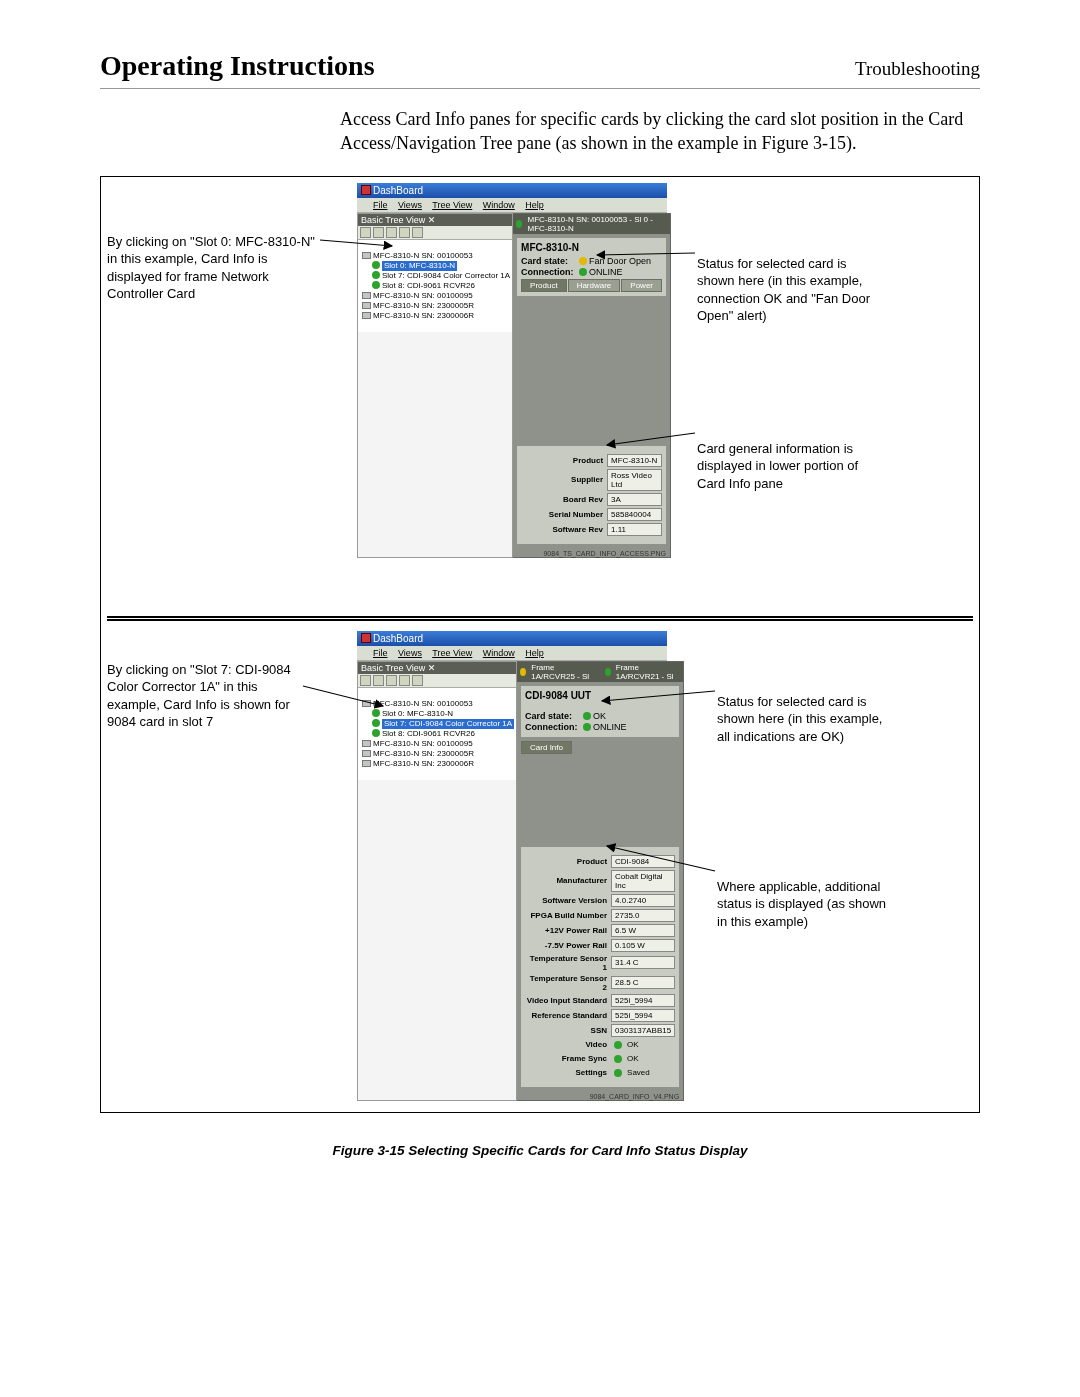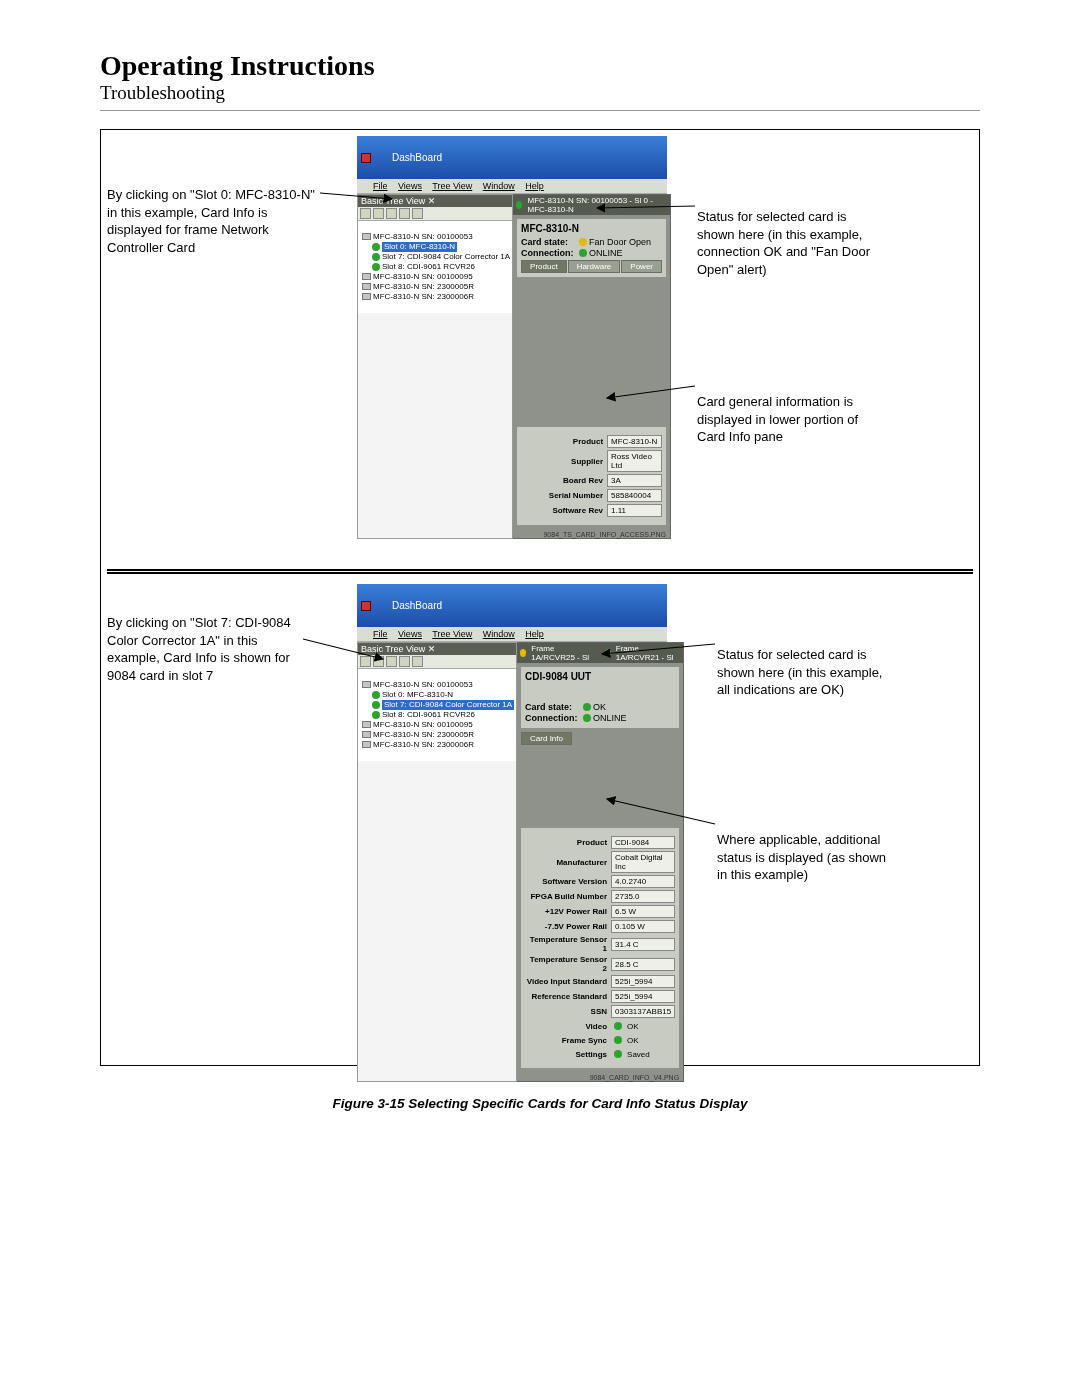--- a/index.html
+++ b/index.html
@@ -1,29 +1,29 @@
 <!DOCTYPE html>
 <html><head>
 <meta charset="utf-8">
 <style>
   * { margin:0; padding:0; box-sizing:border-box; }
   body { font-family: "Times New Roman", serif; background:#fff; width:1080px; }
   .page { width:1080px; padding:50px 100px 30px 100px; position:relative; }
-  .hdr { display:flex; justify-content:space-between; align-items:baseline; border-bottom:1px solid #999; padding-bottom:6px; margin-bottom:18px;flex-direction:column;}
+  .hdr { display:flex; justify-content:space-between; align-items:baseline; border-bottom:1px solid #999; padding-bottom:6px; margin-bottom:18px;}
   .hdr-left { font-size:28px; font-weight:bold; }
   .hdr-right { font-size:19px; }
   .intro { font-size:18px; line-height:1.35; margin-left:240px; margin-bottom:20px; }
   .outline { border:1.5px solid #000; padding:6px; }
   .panel { position:relative; height:430px; }
   .sep { border-top:2px solid #000; border-bottom:2px solid #000; height:5px; margin:3px 0 10px 0;}
   .callout { position:absolute; font-family: Arial, sans-serif; font-size:13px; line-height:1.35; color:#000; }
   .callout.right { text-align:left;margin-top:32px; }
   
   .dash { position:absolute; font-family: Tahoma, Arial, sans-serif; font-size:9px; color:#000; }
-  .title-bar { background:linear-gradient(#3a7ed8,#1b4ea8); color:#fff; padding:16px 4px; font-size:10px; display:flex; align-items:center; gap:21px;}
+  .title-bar { background:linear-gradient(#3a7ed8,#1b4ea8); color:#fff; padding:2px 4px; font-size:10px; display:flex; align-items:center; gap:2px;}
   .title-bar .ico { width:10px;height:10px;background:#c33;border:1px solid #600;}
   .menu-bar { background:#d9ded3; padding:2px 16px; font-size:9px; border-bottom:1px solid #aaa;}
   .menu-bar span { margin-right:8px; text-decoration:underline; }
   .pane-row { display:flex; }
   .tree-pane { width:173px; background:#f4f4f4; border:1px solid #999;}
   .tree-hdr { background:#5a5e55;color:#fff;padding:1px 3px; font-size:9px;}
   .toolbar { background:#e6eade;border-bottom:1px solid #aaa;padding:1px 2px; display:flex; gap:2px; align-items:center; height:14px;}
   .tbtn { width:11px;height:11px;background:#cfd6c0;border:1px solid #888;}
   .tree-body { background:#fff; padding:11px 2px; font-size:8px; line-height:1.25;}
   .tn { white-space:nowrap; overflow:hidden; padding-left:2px;}
@@ -54,20 +54,21 @@
 </head>
 <body>
 
 <div class="page">
 
   <div class="hdr">
     <div class="hdr-left">Operating Instructions</div>
     <div class="hdr-right">Troubleshooting</div>
   </div>
 
+  <p class="intro">Access Card Info panes for specific cards by clicking the card slot position in the Card Access/Navigation Tree pane (as shown in the example in Figure 3-15).</p>
 
   <div class="outline">
 
     <div class="panel">
       <div class="callout" style="left:0;top:50px;width:210px;">By clicking on "Slot 0: MFC-8310-N" in this example, Card Info is displayed for frame Network Controller Card</div>
       <div class="callout right" style="left:590px;top:40px;width:190px;">Status for selected card is shown here (in this example, connection OK and "Fan Door Open" alert)</div>
       <div class="callout right" style="left:590px;top:225px;width:190px;">Card general information is displayed in lower portion of Card Info pane</div>
 
       <div class="dash" style="left:250px;top:0;width:310px;">
         <div class="title-bar">
@@ -204,21 +205,21 @@
             </div>
           </div>
           <div class="info-pane" style="height:440px;display:flex;flex-direction:column;">
             <div class="tab-strip">
               <span class="dot-y"></span>
                 <span style="margin-right:6px;">Frame 1A/RCVR25 - Sl</span>
               <span class="dot-g"></span>
                 <span>Frame 1A/RCVR21 - Sl</span>
             </div>
             <div class="status-box">
-              <div style="font-weight:bold;font-size:10px;margin-bottom:20px;">CDI-9084 UUT</div>
+              <div style="font-weight:bold;font-size:10px;margin-bottom:10px;">CDI-9084 UUT</div>
               <div class="status-row">
                   <span class="slab">Card state:</span>
                   <span class="dot-g"></span>
                   <span>OK</span>
                 </div>
               <div class="status-row">
                   <span class="slab">Connection:</span>
                   <span class="dot-g"></span>
                   <span>ONLINE</span>
                 </div>

